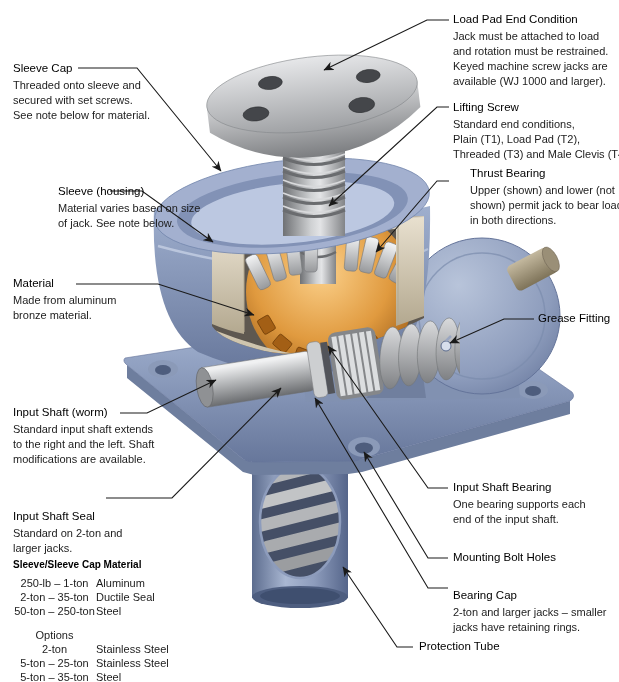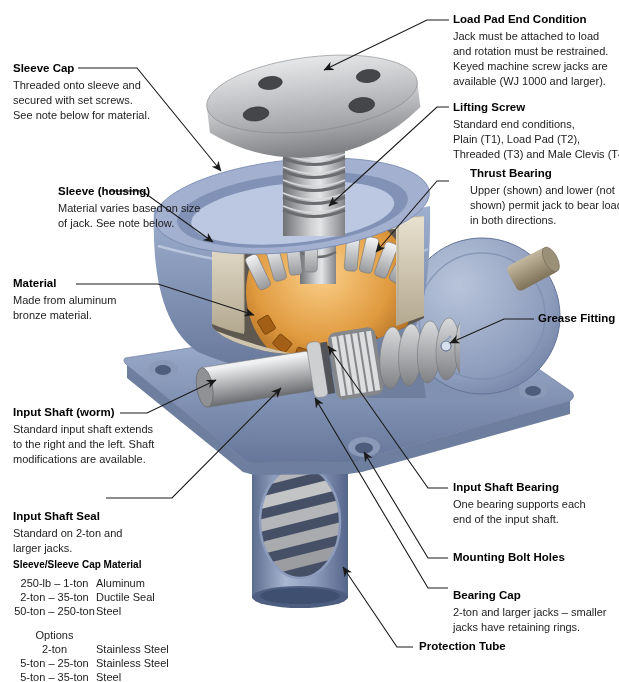--- a/index.html
+++ b/index.html
@@ -1,21 +1,21 @@
 <!DOCTYPE html>
 <html><head>
 <meta charset="utf-8">
 <style>
   html,body{margin:0;padding:0;background:#ffffff;}
   body{width:619px;height:682px;position:relative;overflow:hidden;
        font-family:"Liberation Sans","DejaVu Sans",sans-serif;color:#111;}
   #stage{position:absolute;inset:0;width:619px;height:682px;}
   svg.layer{position:absolute;left:0;top:0;width:619px;height:682px;pointer-events:none;}
   .callout{position:absolute;}
-  .co-title{font-size:11.5px;font-weight:bold;color:#000;white-space:pre;display:block;}
+  .co-title{font-size:11.5px;font-weight:normal;color:#000;white-space:pre;display:block;}
   .co-desc{font-size:11px;line-height:15px;color:#1c1c1c;white-space:pre;display:block;margin-top:4px;}
   .mat{position:absolute;left:13px;top:559px;font-size:11px;color:#1c1c1c;}
   .mat-h{font-size:10px;font-weight:bold;color:#000;margin-bottom:6px;white-space:pre;}
   .mat-row{display:flex;line-height:14px;text-align:center;}
   .mat-c1{width:83px;white-space:pre;}
   .mat-c2{white-space:pre;}
   .mat-gap{height:10px;}
 </style>
 </head>
 <body>

